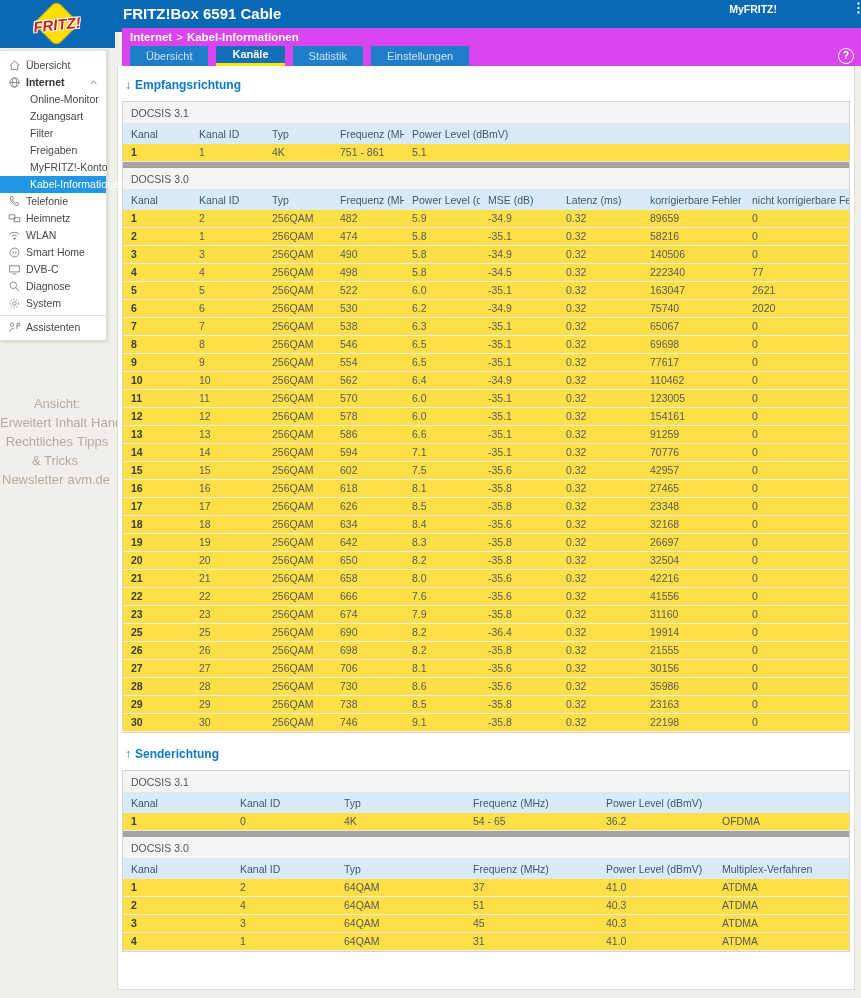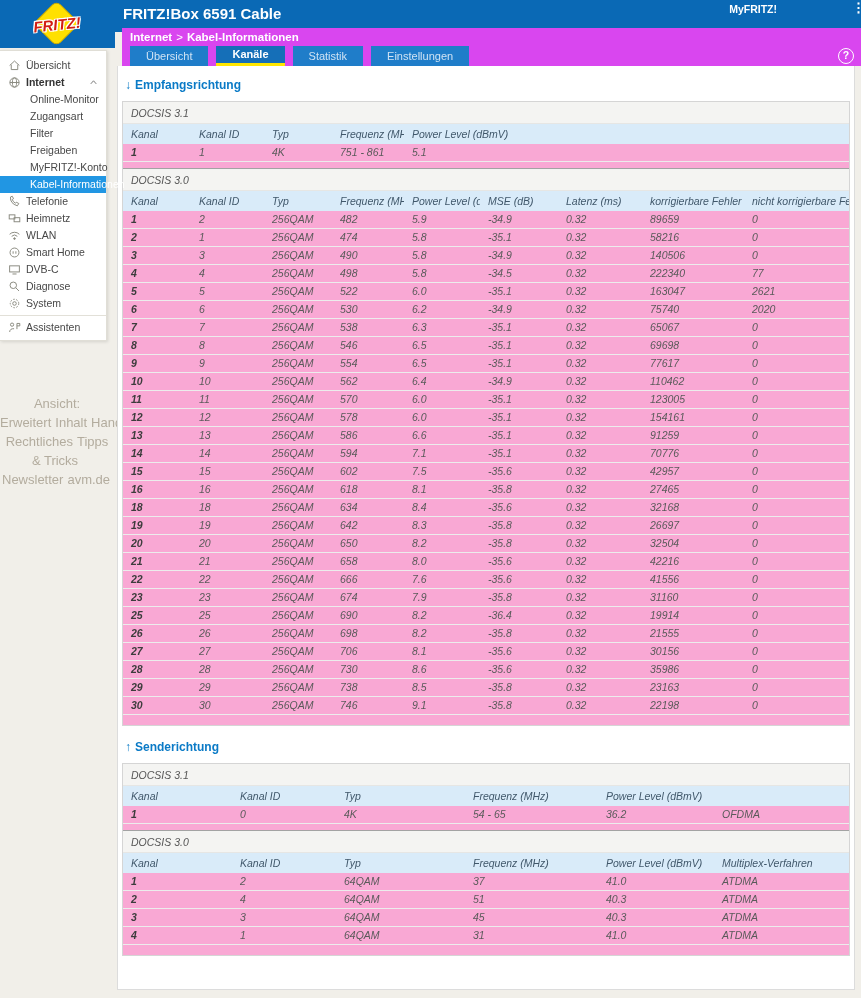--- a/index.html
+++ b/index.html
@@ -79,26 +79,26 @@
 
   
   .main-card {
     position:absolute; left:117px; top:66px; width:738px; height:924px;
     background:#fff; border:1px solid #dcdcdc; border-top:none;
     padding:10px 3px 0 3px;
   }
   .section-title { color:#0a7ac6; font-size:12px; font-weight:bold; margin:2px 0 9px 4px; cursor:pointer; }
   .section-title .arr { font-weight:normal; margin-right:4px; }
 
-  .tablebox { border:1px solid #d5d5d5; margin:0 1px 14px 1px; padding-bottom:10px; background:#f9a8d4;font-style:italic; }
+  .tablebox { border:1px solid #d5d5d5; margin:0 1px 14px 1px; background:#fde047; }
   .group-row {
     padding:5px 8px 4px 8px; font-size:10.5px; color:#555;
     background:#f4f4f2; border-bottom:1px solid #e6e6e4;
   }
-  .group-row.sub-gap { margin-top:6px; border-top:1px solid #a3a3a3; }
+  .group-row.sub-gap { margin-top:0; border-top:6px solid #a3a3a3; }
   table.t { width:100%; border-collapse:collapse; table-layout:fixed; }
   table.t th {
     background:#d9ebf9; color:#41586b; font-weight:normal; text-align:left;
     font-size:10.5px; padding:4px 8px; line-height:12px; overflow:hidden; white-space:nowrap;margin-left:28px;
   }
   table.t td {
     font-size:10.5px; color:#5a5a5a; padding:3px 8px; line-height:11px;
     border-bottom:1px solid #ececec; overflow:hidden; white-space:nowrap;
   }
   table.t td.c0 { font-weight:bold; color:#3c3c3c; }
@@ -464,20 +464,31 @@
             <td>16</td>
             <td>256QAM</td>
             <td>618</td>
             <td>8.1</td>
             <td>-35.8</td>
             <td>0.32</td>
             <td>27465</td>
             <td>0</td>
           </tr>
           <tr>
+            <td class="c0">17</td>
+            <td>17</td>
+            <td>256QAM</td>
+            <td>626</td>
+            <td>8.5</td>
+            <td>-35.8</td>
+            <td>0.32</td>
+            <td>23348</td>
+            <td>0</td>
+          </tr>
+          <tr>
             <td class="c0">18</td>
             <td>18</td>
             <td>256QAM</td>
             <td>634</td>
             <td>8.4</td>
             <td>-35.6</td>
             <td>0.32</td>
             <td>32168</td>
             <td>0</td>
           </tr>

